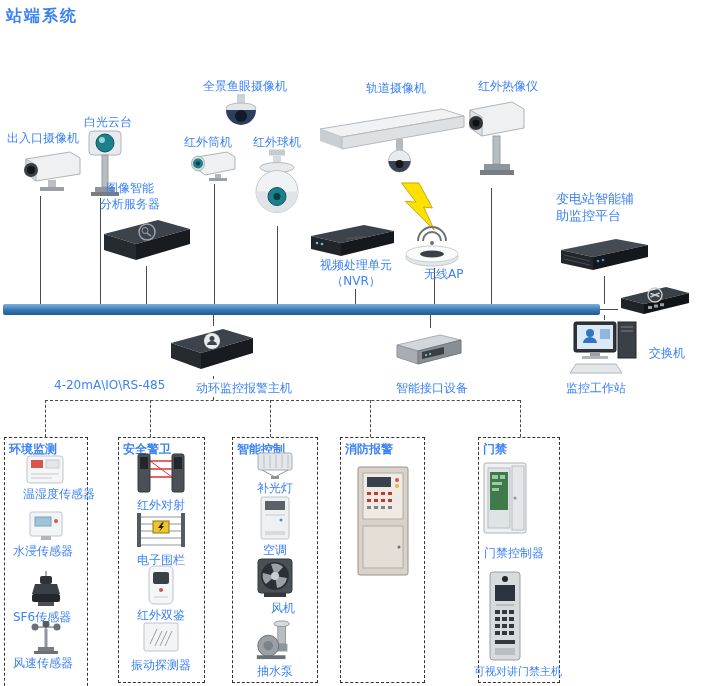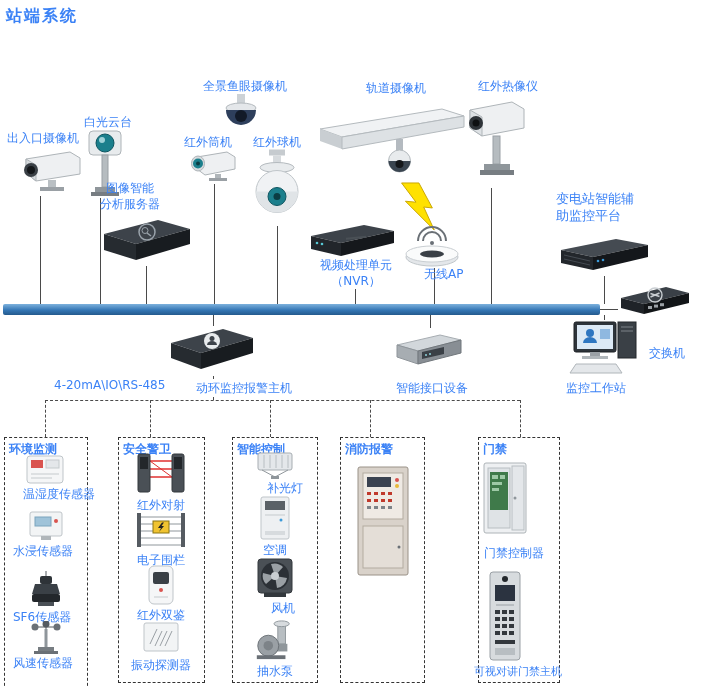--- a/index.html
+++ b/index.html
@@ -374,21 +374,21 @@
         <line x1="11" y1="5" x2="11" y2="18" stroke="#b8bec2"></line>
         <line x1="17" y1="5" x2="17" y2="18" stroke="#b8bec2"></line>
         <line x1="23" y1="5" x2="23" y2="18" stroke="#b8bec2"></line>
         <line x1="29" y1="5" x2="29" y2="18" stroke="#b8bec2"></line>
         <line x1="35" y1="5" x2="35" y2="18" stroke="#b8bec2"></line>
         <line x1="9" y1="20" x2="22" y2="27" stroke="#8f969b"></line>
         <line x1="35" y1="20" x2="22" y2="27" stroke="#8f969b"></line>
         <rect x="18" y="26" width="8" height="3" fill="#8f969b"></rect>
       </svg>
   </div>
-  <div class="lbl" style="left:267px;top:481px;">补光灯</div>
+  <div class="lbl" style="left:257px;top:481px;">补光灯</div>
 
   <div class="ic" style="left:257px;top:495px;width:36px;height:46px;">
     <svg viewBox="0 0 36 46">
         <rect x="4" y="2" width="28" height="42" rx="2" fill="#eef0f2" stroke="#bfc5c9"></rect>
         <rect x="8" y="6" width="20" height="9" fill="#5b6167"></rect>
         <line x1="8" y1="20" x2="28" y2="20" stroke="#c5cacd"></line>
         <circle cx="24" cy="25" r="1.5" fill="#3b9ad9"></circle>
         <rect x="8" y="36" width="20" height="4" fill="#d7dbde"></rect>
       </svg>
   </div>

